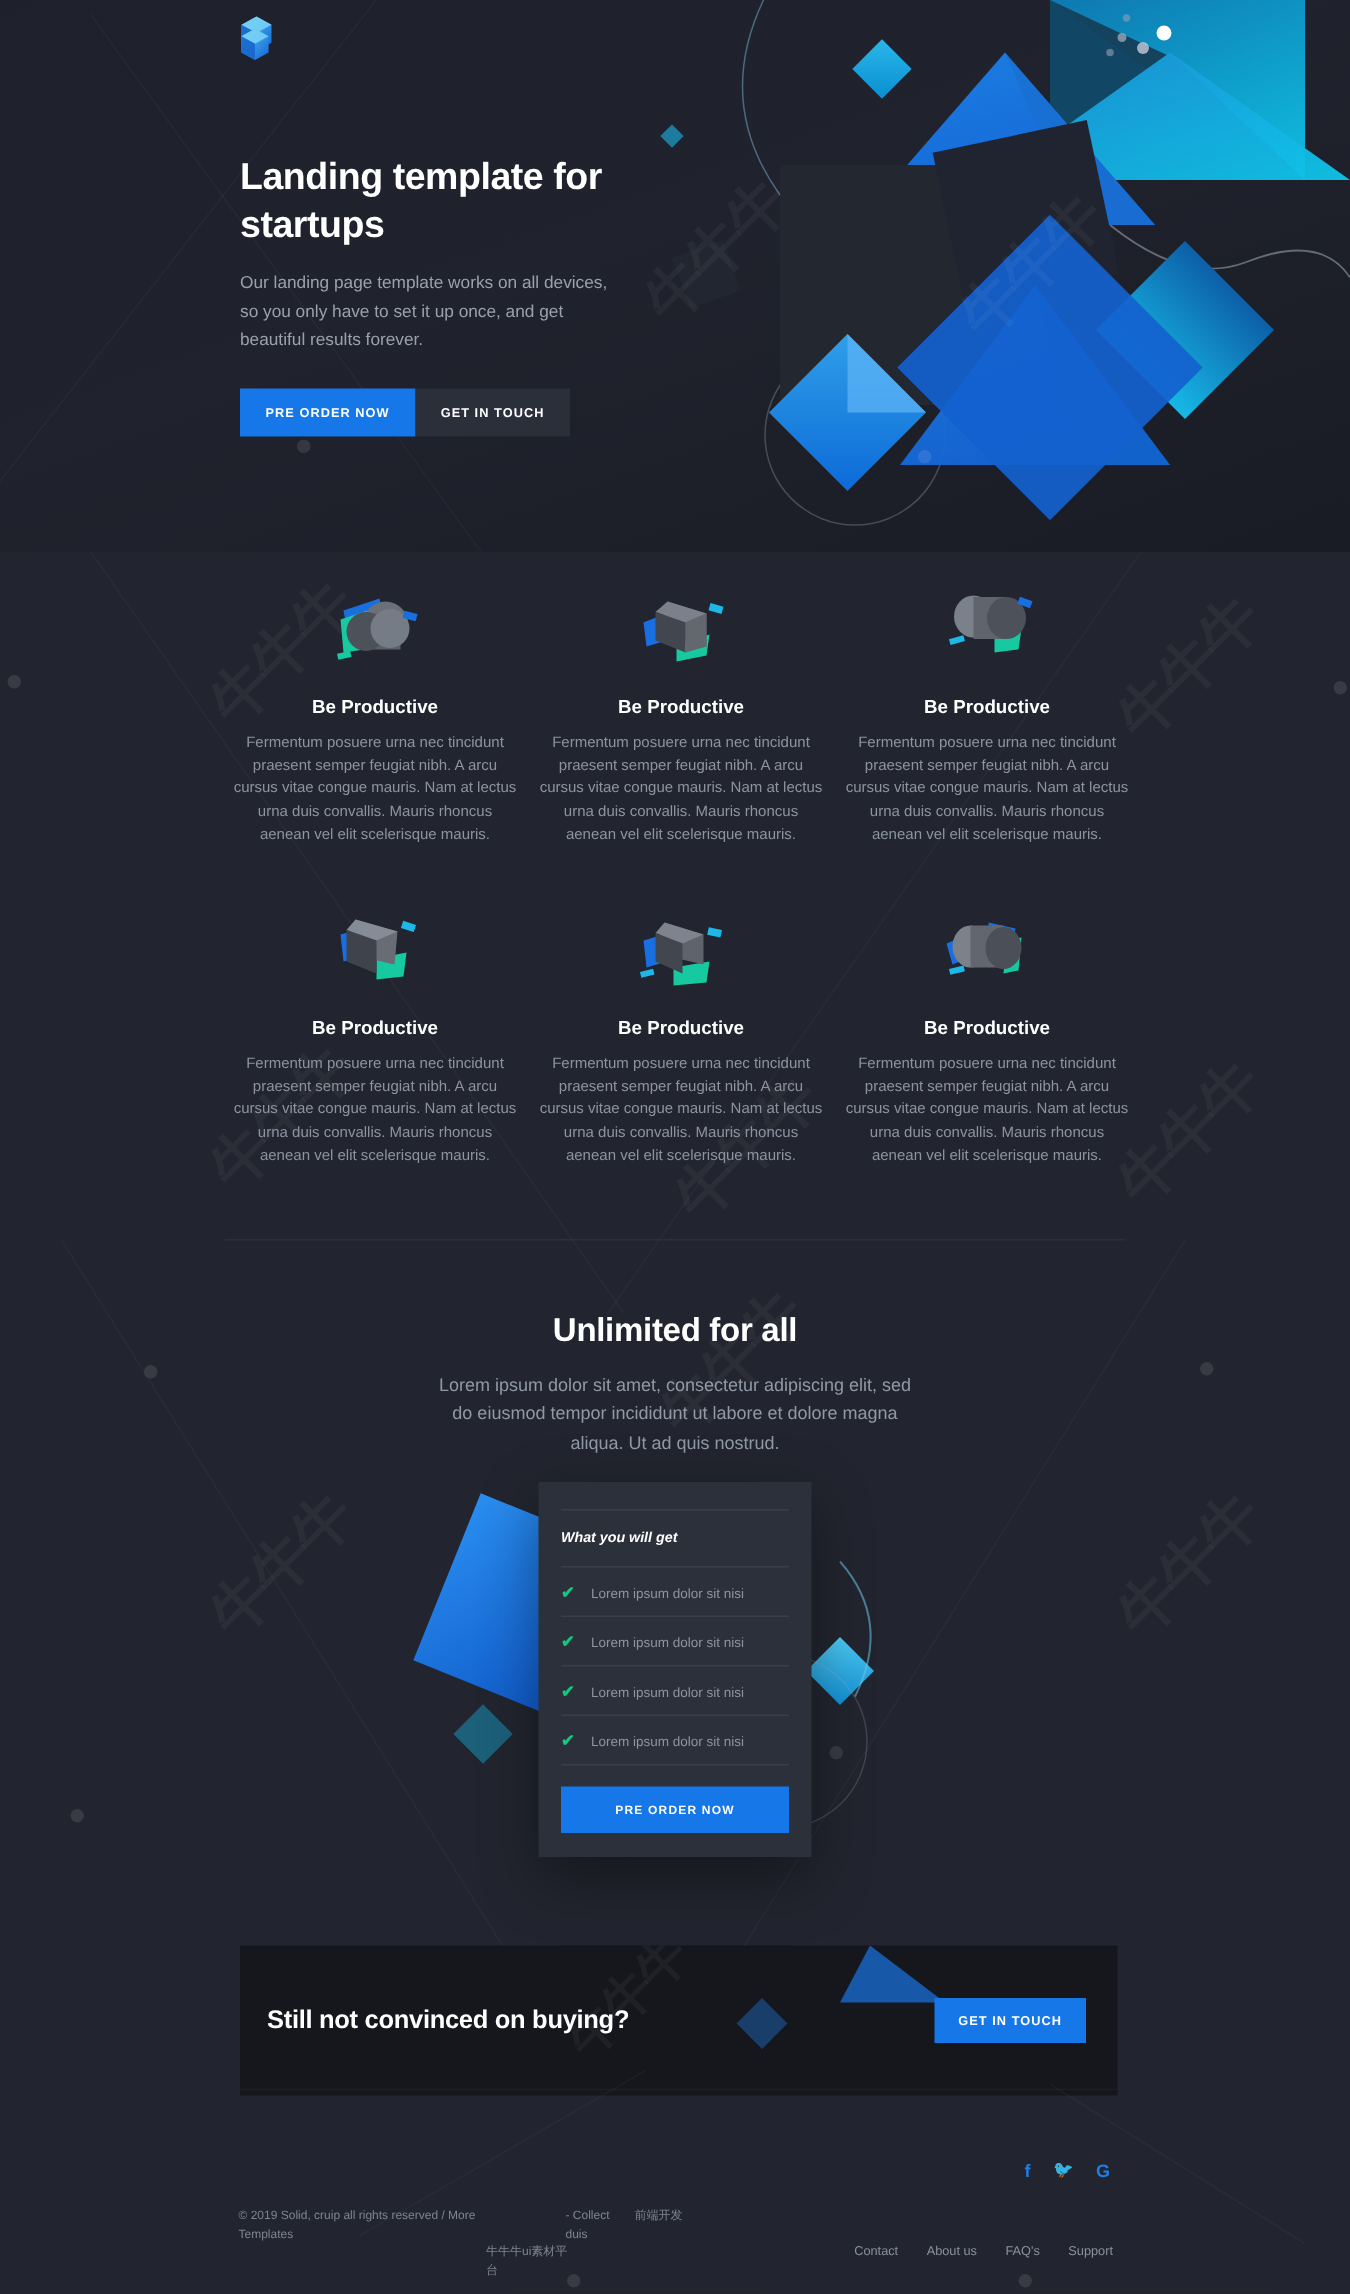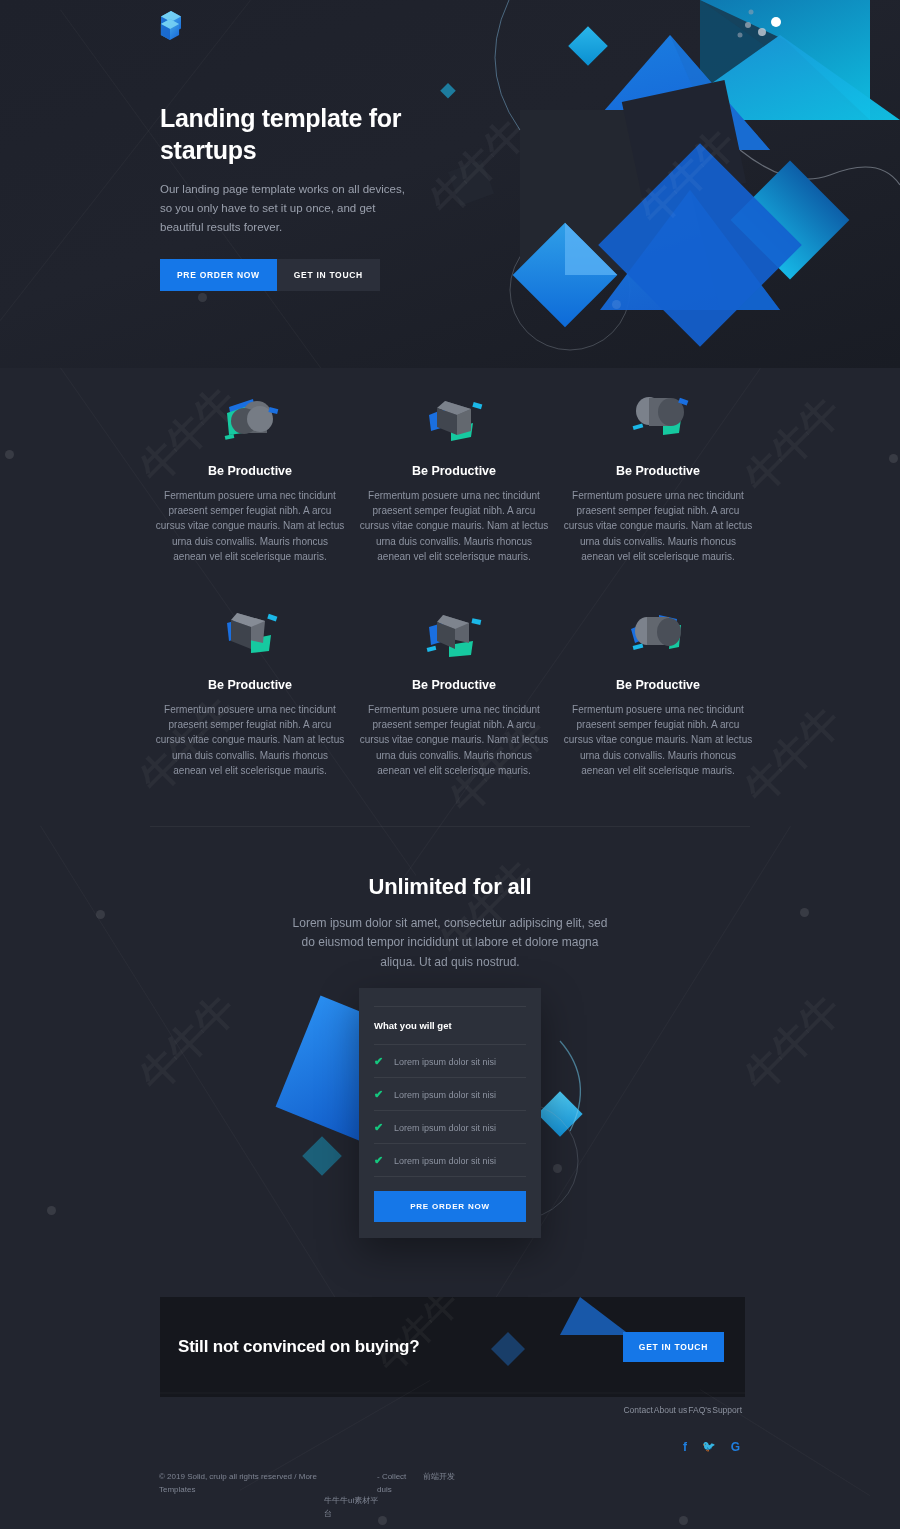--- a/index.html
+++ b/index.html
@@ -57,21 +57,21 @@
   .pricing .lead { color: #9198a6; font-size: 12px; line-height: 1.62; text-align: center;
                    width: 330px; margin: 14px auto 0; }
   .price-card {
     position: absolute; left: 359px; top: 162px; width: 182px; background: #2c303a;
     box-shadow: 0 14px 38px rgba(0,0,0,0.38); z-index: 5; padding: 18px 15px 16px;
   }
   .price-row { display: flex; align-items: baseline; padding-bottom: 14px; }
   .price-amt { color: #fff; font-size: 25px; font-weight: 700; letter-spacing: -0.5px; }
   .price-per { color: #9aa0ad; font-size: 9.5px; margin-left: 2px; }
   .hr { height: 1px; background: rgba(255,255,255,0.07); }
-  .whatyou { color: #fff; font-size: 9.5px; font-weight: 700; padding: 13px 0; }
+  .whatyou { color: #fff; font-size: 9.5px; font-weight: 700; padding: 13px 0; font-style: italic; }
   .li { display: flex; align-items: center; padding: 10px 0 9px; }
   .chk { color: #15c77e; font-size: 11px; font-weight: 700; width: 20px; }
   .li span.t { color: #8d93a1; font-size: 9px; }
   .price-btn { width: 100%; background: #1577e8; border: none; color: #fff; cursor: pointer;
                font-family: inherit; font-size: 8px; font-weight: 700; letter-spacing: 0.8px;
                padding: 11px 0; margin-top: 14px; }
 
   
   .cta { position: absolute; left: 160px; top: 1297px; width: 585px; height: 100px;
          background: #15171d; display: flex; align-items: center; overflow: hidden; }
@@ -79,21 +79,21 @@
   .cta .btn-primary { position: absolute; right: 21px; padding: 10px 16px; }
 
   
   .footer { position: absolute; left: 0; top: 1420px; width: 900px; height: 109px; }
   .f-logo { position: absolute; left: 160px; top: 18px; width: 20px; height: 24px; }
   .f-copy { position: absolute; left: 159px; top: 1471px; width: 175px;
             color: #7e8492; font-size: 8px; line-height: 1.6; }
   .f-cn { position: absolute; top: 1471px; color: #7e8492; font-size: 8px; line-height: 1.6; }
   .f-social { position: absolute; right: 160px; top: 1440px; display: flex; gap: 15px; }
   .f-social span { color: #1f7fe0; font-size: 12px; font-weight: 700; cursor: pointer; }
-  .f-links { position: absolute; right: 158px; top: 1405px; display: flex; gap: 1px; }
+  .f-links { position: absolute; right: 158px; top: 1495px; display: flex; gap: 19px; }
   .f-links a { color: #8b919e; font-size: 8.5px; text-decoration: none; cursor: pointer; }
 </style>
 </head>
 <body>
 
 <div class="page">
 
   <div class="hero">
     <div class="hero-shapes">
       <svg width="900" height="368" viewBox="0 0 900 368" style="position:absolute;left:0;top:0;">

